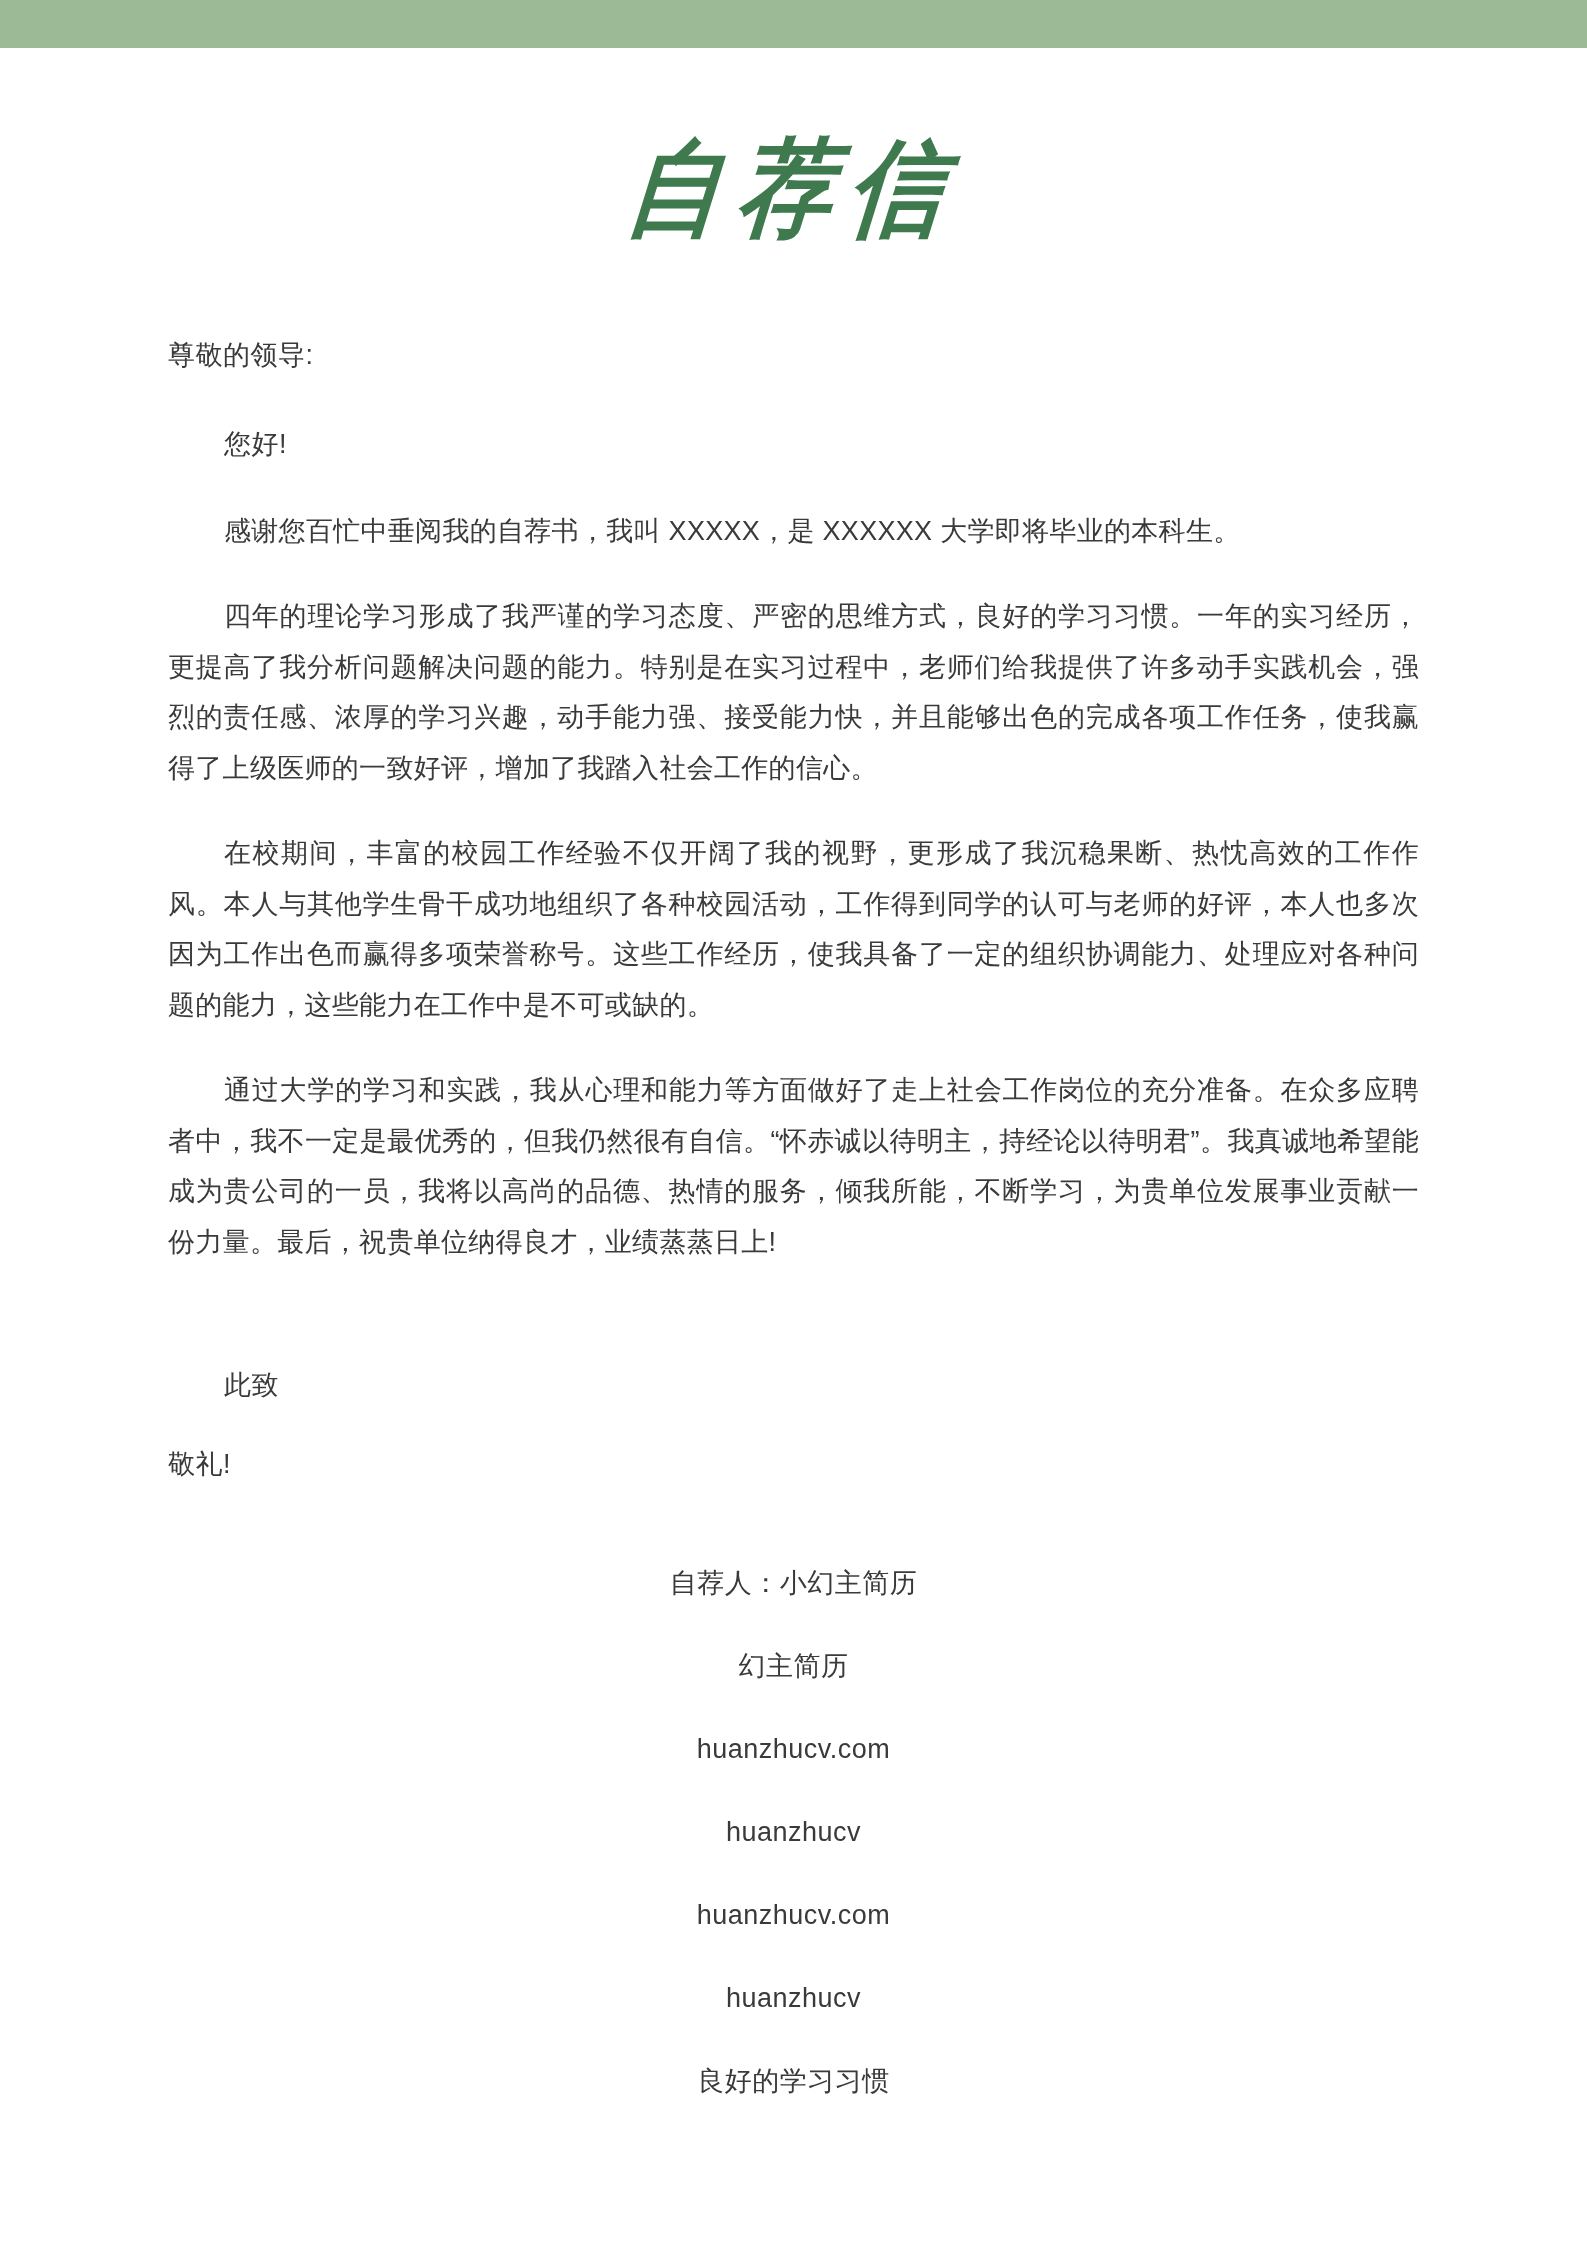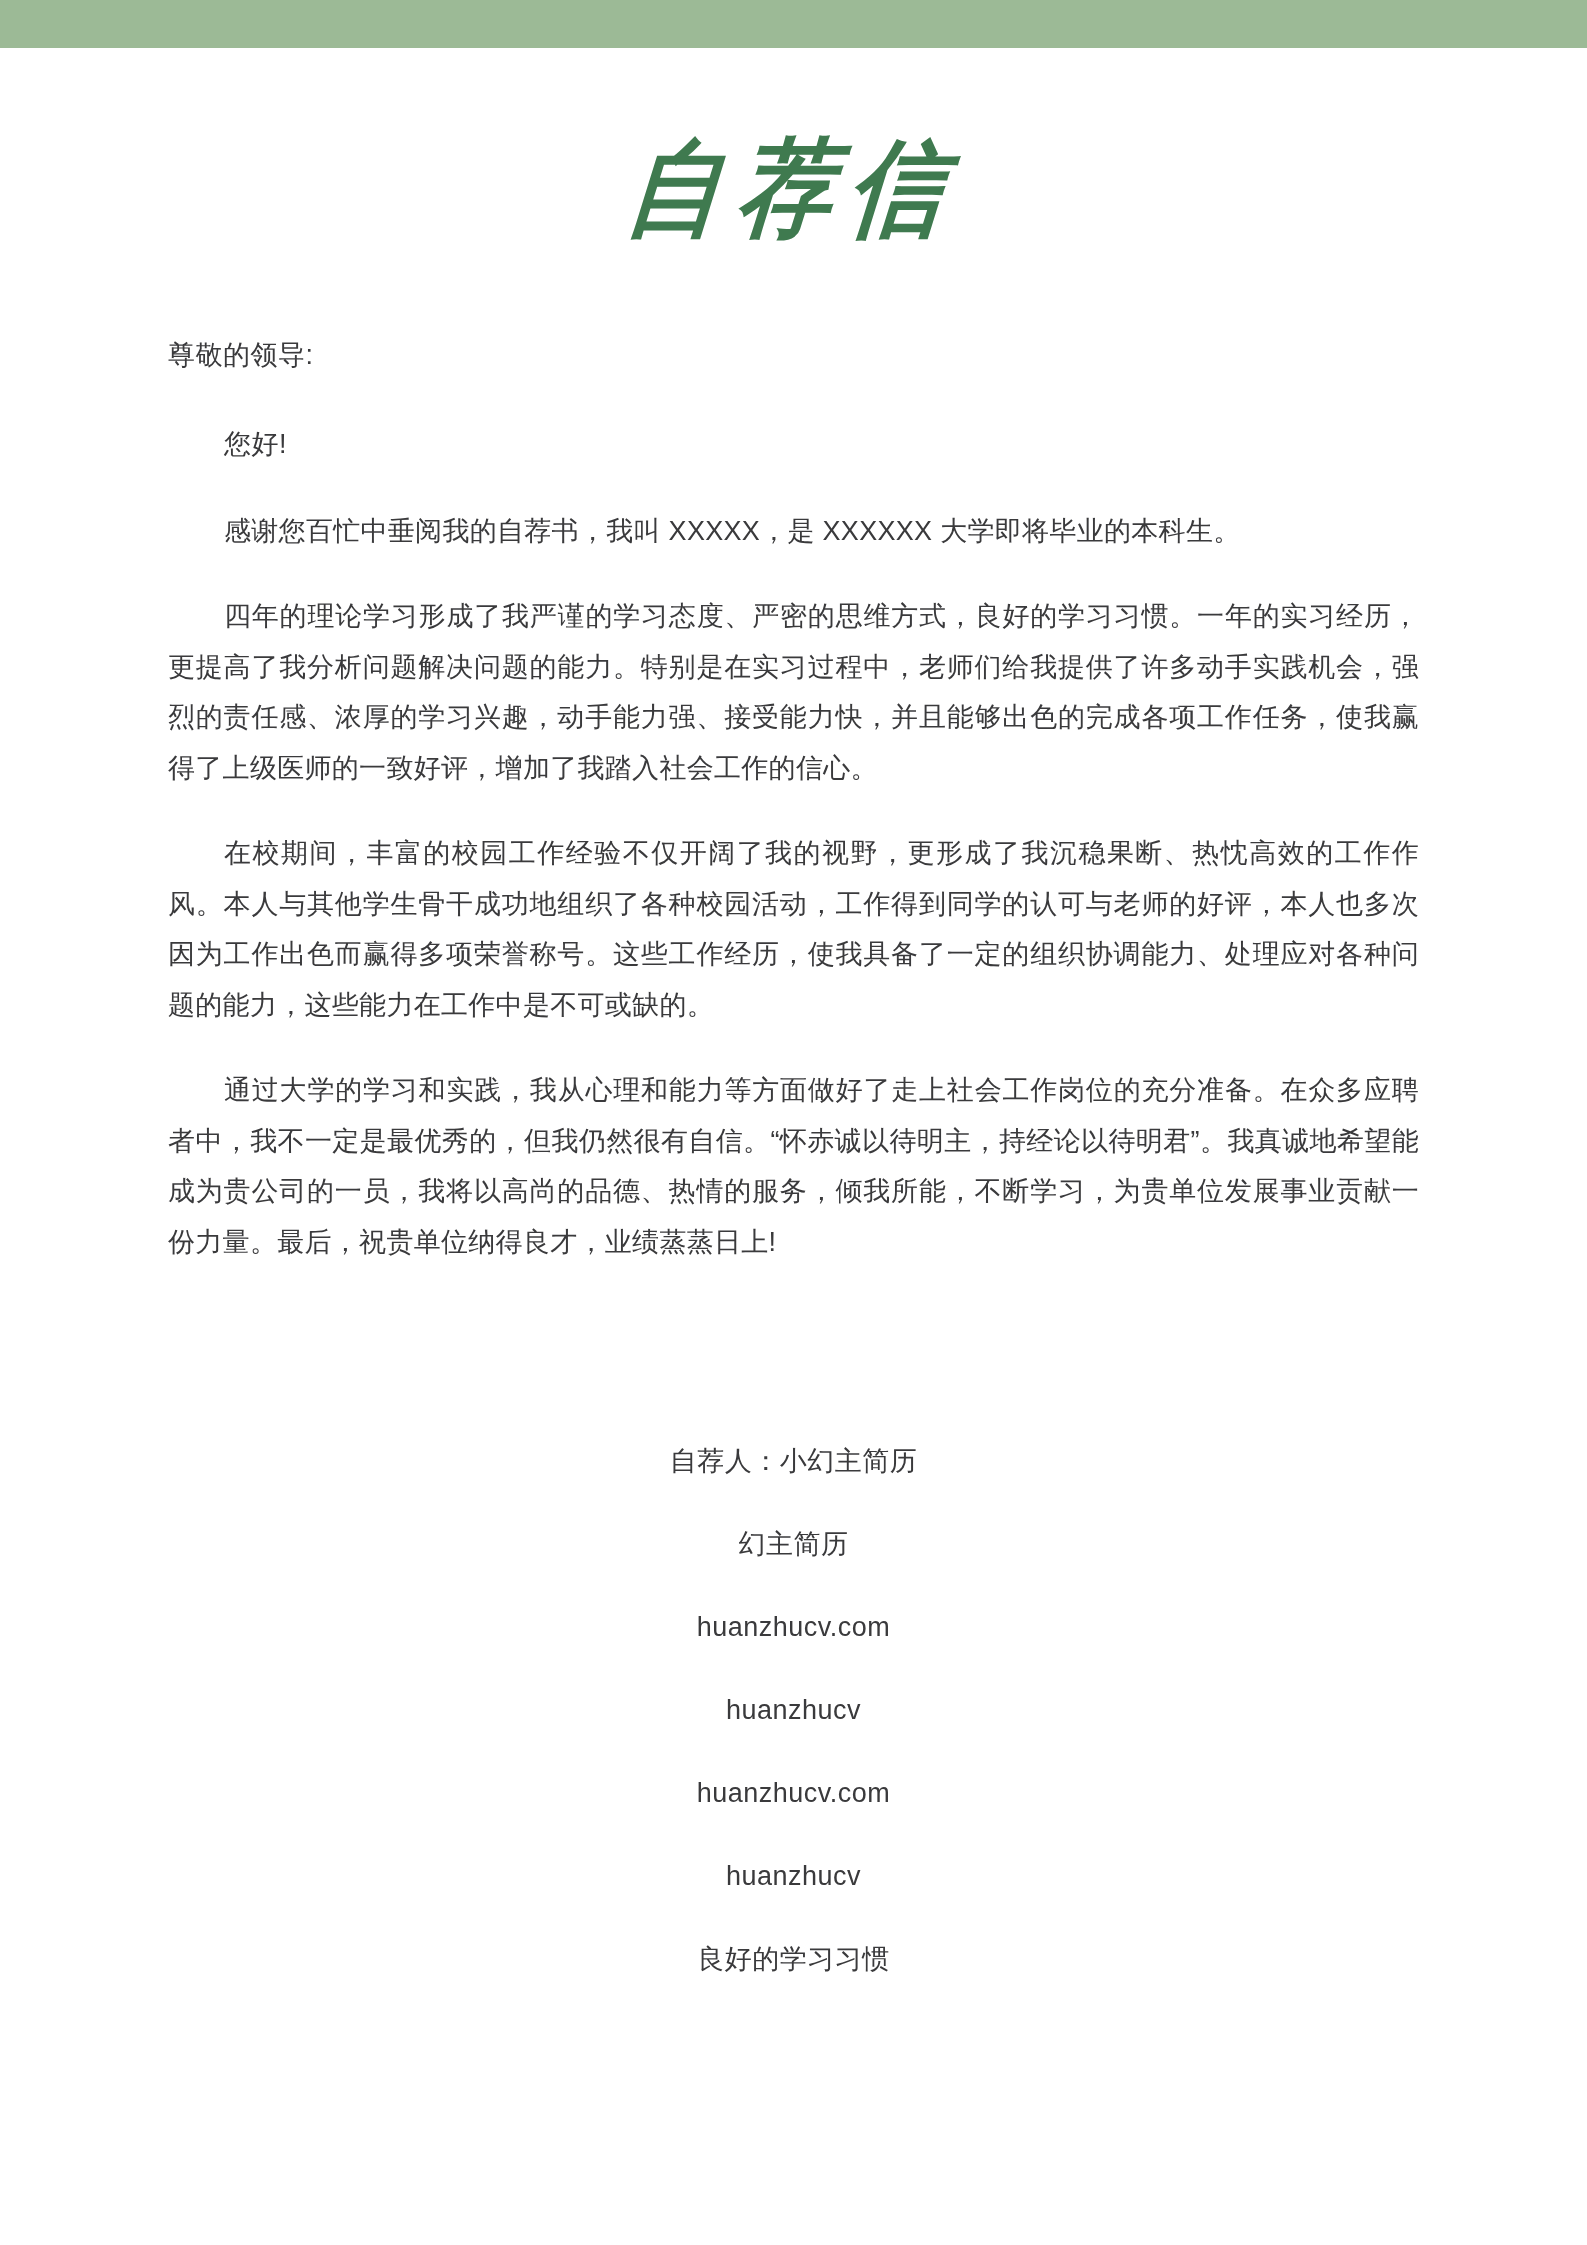--- a/index.html
+++ b/index.html
@@ -115,20 +115,22 @@
 
     <p class="greeting">您好!</p>
 
     <p class="para">感谢您百忙中垂阅我的自荐书，我叫 XXXXX，是 XXXXXX 大学即将毕业的本科生。</p>
     <p class="para">四年的理论学习形成了我严谨的学习态度、严密的思维方式，良好的学习习惯。一年的实习经历，更提高了我分析问题解决问题的能力。特别是在实习过程中，老师们给我提供了许多动手实践机会，强烈的责任感、浓厚的学习兴趣，动手能力强、接受能力快，并且能够出色的完成各项工作任务，使我赢得了上级医师的一致好评，增加了我踏入社会工作的信心。</p>
     <p class="para">在校期间，丰富的校园工作经验不仅开阔了我的视野，更形成了我沉稳果断、热忱高效的工作作风。本人与其他学生骨干成功地组织了各种校园活动，工作得到同学的认可与老师的好评，本人也多次因为工作出色而赢得多项荣誉称号。这些工作经历，使我具备了一定的组织协调能力、处理应对各种问题的能力，这些能力在工作中是不可或缺的。</p>
     <p class="para">通过大学的学习和实践，我从心理和能力等方面做好了走上社会工作岗位的充分准备。在众多应聘者中，我不一定是最优秀的，但我仍然很有自信。“怀赤诚以待明主，持经论以待明君”。我真诚地希望能成为贵公司的一员，我将以高尚的品德、热情的服务，倾我所能，不断学习，为贵单位发展事业贡献一份力量。最后，祝贵单位纳得良才，业绩蒸蒸日上!</p>
 
     <div class="closing-gap"></div>
 
+    <p class="closing-indented">此致</p>
+    <p class="closing-flush">敬礼!</p>
 
   </div>
 
   <div id="signature-block">
     <p class="sig-line">自荐人：小幻主简历</p>
     <p class="sig-line">幻主简历</p>
     <p class="sig-line">huanzhucv.com</p>
     <p class="sig-line">huanzhucv</p>
     <p class="sig-line">huanzhucv.com</p>
     <p class="sig-line">huanzhucv</p>

